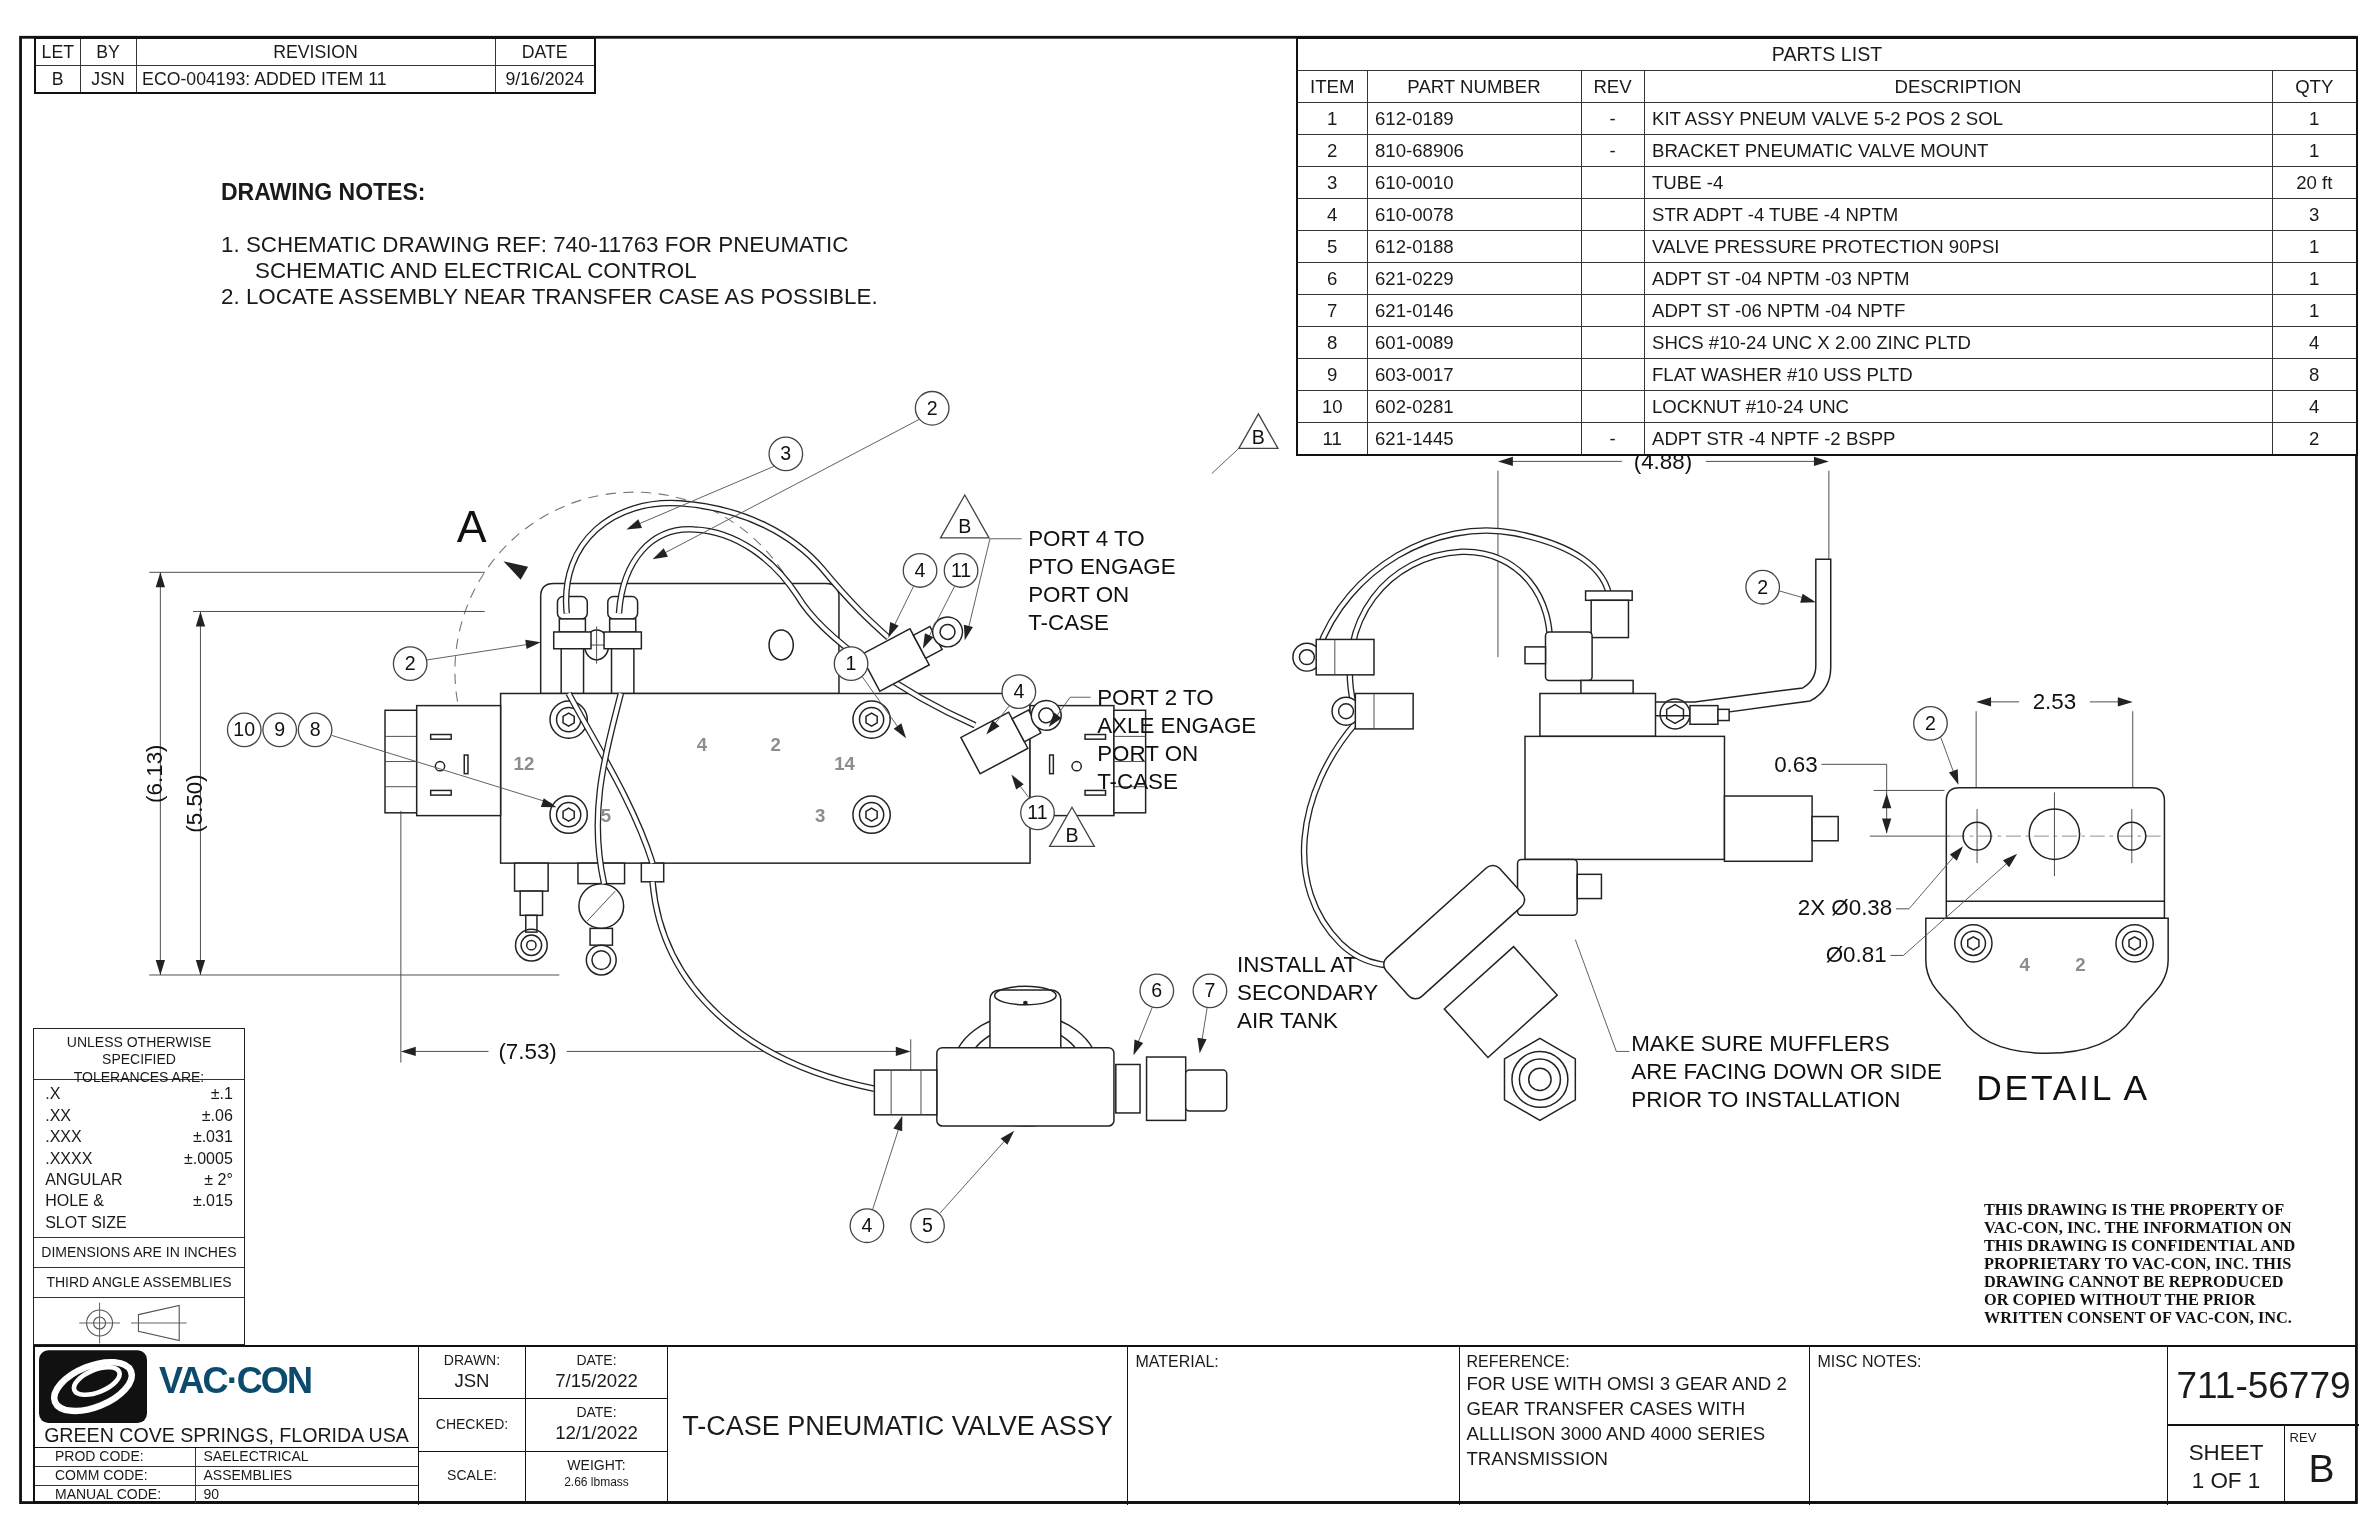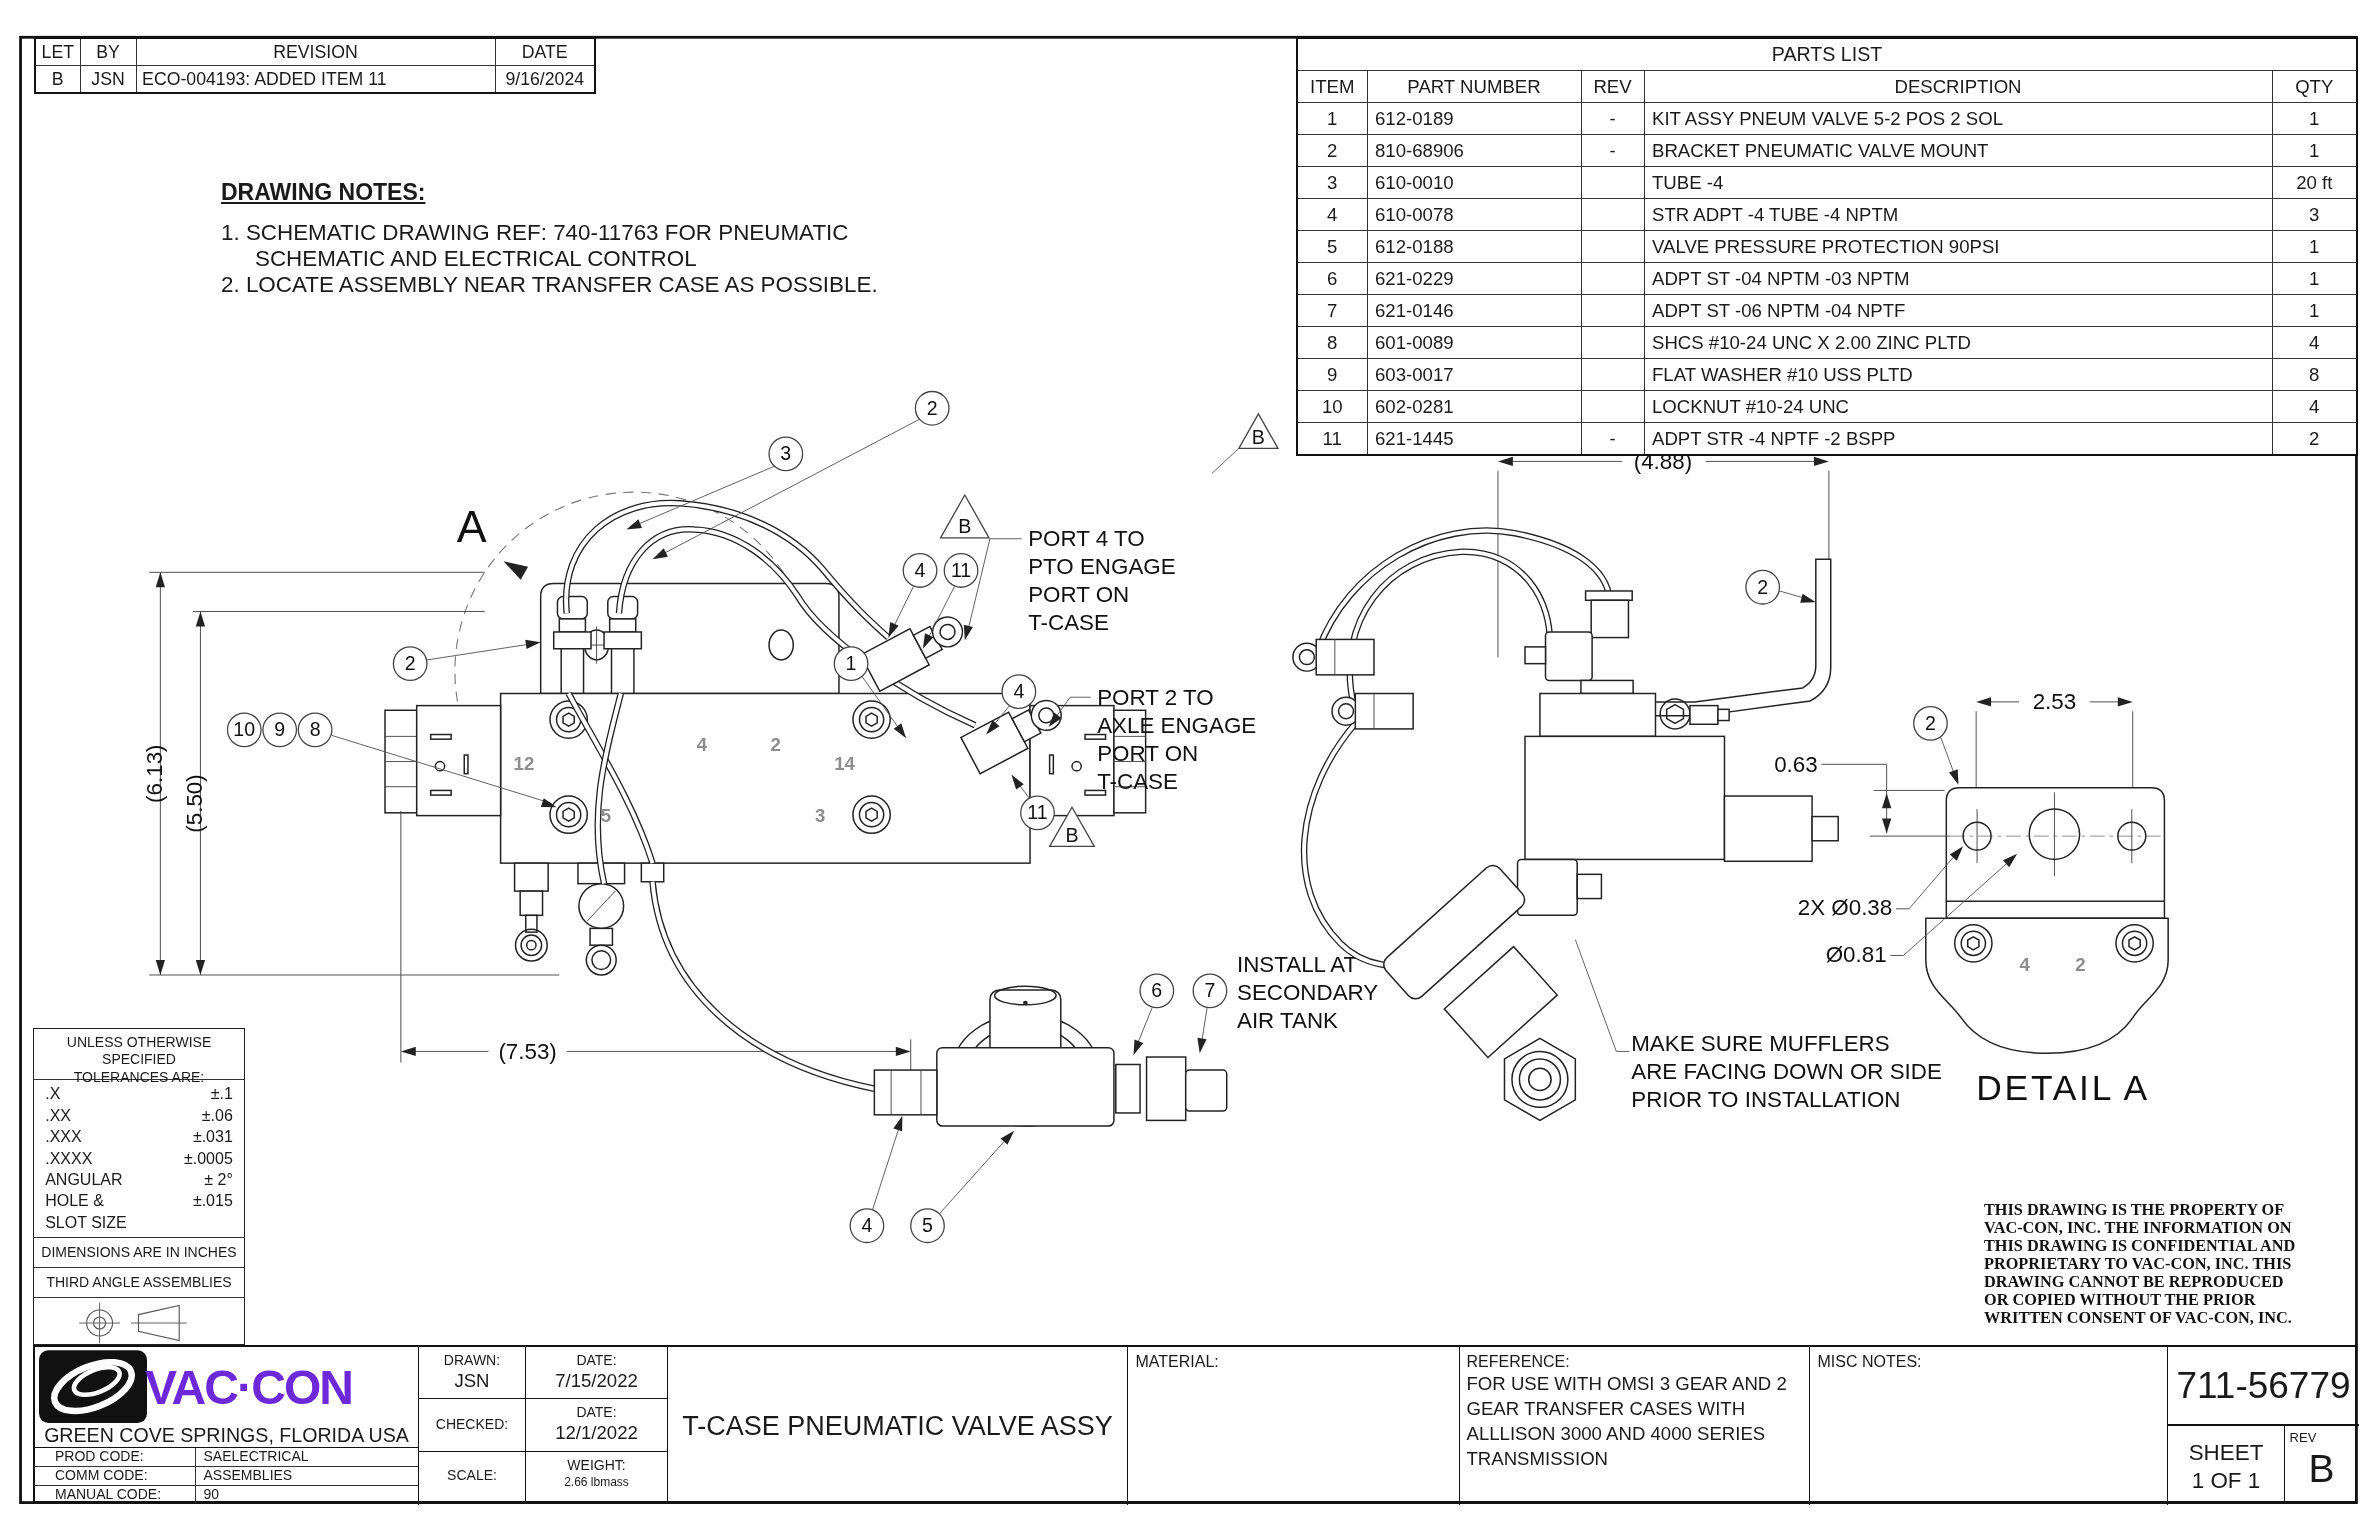--- a/index.html
+++ b/index.html
@@ -31,38 +31,38 @@
   .rev-table{position:absolute;left:34px;top:37px;width:559px;border:2.8px solid #111;font-size:17.7px}
   .rev-table td,.rev-table th{border:0.9px solid #333;height:26px;padding:0 5.6px;font-weight:normal;overflow:hidden;white-space:nowrap}
   .rev-table .c{text-align:center}
   .parts-table{position:absolute;left:1296px;top:37px;width:1061px;border:2.8px solid #111;font-size:18.6px}
   .parts-table td,.parts-table th{border:0.9px solid #333;height:31px;padding:0 7.5px;font-weight:normal;overflow:hidden;white-space:nowrap}
   .parts-table .c{text-align:center}
   .pl-title{text-align:center;font-size:19.6px}
 
   
   .notes{position:absolute;left:221px;top:179px;width:708px}
-  .notes-title{font-size:23px;font-weight:bold;text-decoration:underline;margin-bottom:14px}
+  .notes-title{font-size:23px;font-weight:bold;margin-bottom:26px}
   .notes .nl{font-size:22.4px;line-height:26px}
   .notes .ind{padding-left:34px}
 
   
   .tol{position:absolute;left:33px;top:1028px;width:212px;height:317px;border:1.9px solid #222;background:#fff;box-sizing:border-box}
   .tol-title{height:45px;border-bottom:0.9px solid #333;font-size:14px;text-align:center;padding-top:4.7px;line-height:17.7px}
   .tol-rows{height:158px;border-bottom:0.9px solid #333;padding:3.7px 11.2px 0 11.2px;box-sizing:border-box}
   .tol-row{display:flex;justify-content:space-between;font-size:16px;line-height:21.4px}
   .tol-note{height:29px;border-bottom:0.9px solid #333;font-size:14px;text-align:center;line-height:28px}
   .tol-sym{height:52px;position:relative}
 
   
   .tb{position:absolute;left:33px;top:1345px;width:2324px;height:158px;border:2.8px solid #111;box-sizing:border-box;background:#fff}
   .tb .cell{position:absolute;box-sizing:border-box;border-right:1.9px solid #111}
   .tb-logo{left:0;top:0;width:384px;height:158px}
   .logo-row{position:relative;height:78px}
-  .company{position:absolute;left:110px;top:13px;font-size:48px;font-weight:bold;letter-spacing:-1.9px;color:#6d28d9}
+  .company{position:absolute;left:124px;top:13px;font-size:36px;font-weight:bold;letter-spacing:-1.9px;color:#0c4a6e}
   .location{height:22.4px;text-align:center;font-size:19.6px;border-bottom:1.9px solid #111;line-height:20.5px}
   .code-row{display:flex;font-size:14px;border-bottom:0.9px solid #333;height:17.7px;line-height:17px}
   .code-row .k{width:140px;border-right:0.9px solid #333;padding-left:20px}
   .code-row .v{padding-left:7.5px}
   .tb-sm{text-align:center}
   .tb-sm .lab{font-size:14px;margin-top:4.7px}
   .tb-sm .val{font-size:18.6px;margin-top:1.9px}
   .tb-title{display:flex;align-items:center;justify-content:center;font-size:27px}
   .tb-pad{padding:5.6px 7.5px;font-size:16px}
   .ref-line{font-size:18.6px;line-height:25px}

